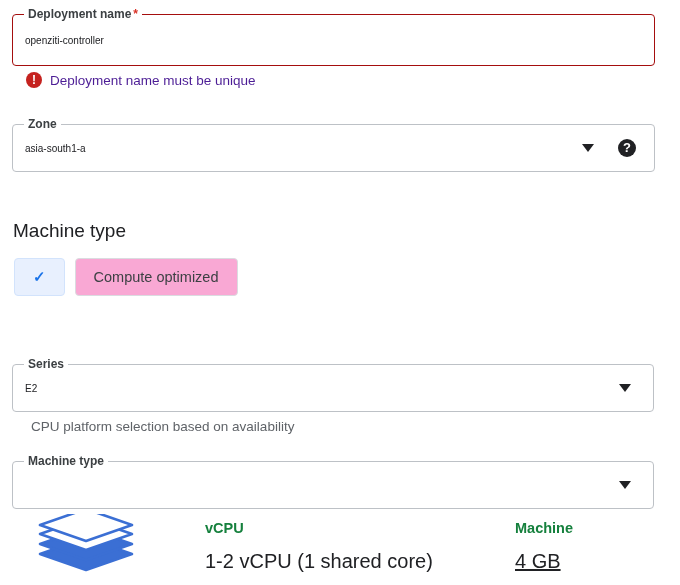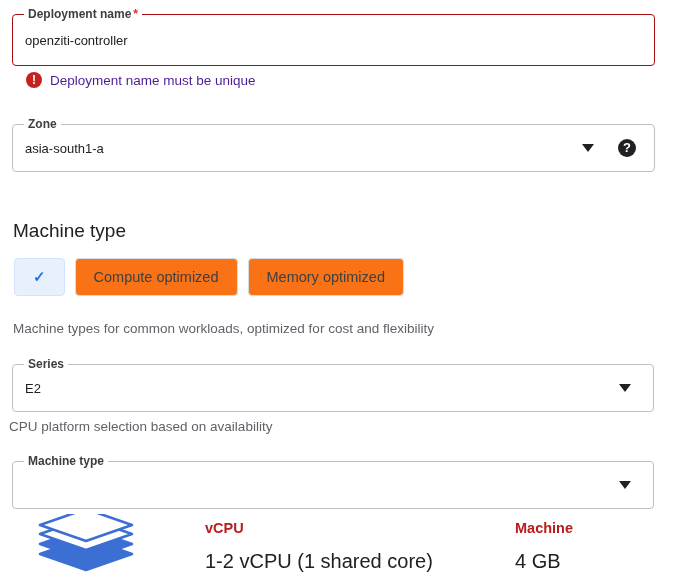--- a/index.html
+++ b/index.html
@@ -33,21 +33,21 @@
     color: #3c4043;
     white-space: nowrap;
   }
   .notch .req { color: #d93025; font-weight: bold; margin-left: 2px; }
 
   .value {
     position: absolute;
     left: 12px;
     top: 50%;
     transform: translateY(-50%);
-    font-size: 13px;
+    font-size: 10px;
     color: #202124;
     white-space: nowrap;
   }
 
   
   .caret {
     position: absolute;
     top: 50%;
     transform: translateY(-50%);
     width: 0; height: 0;
@@ -97,21 +97,21 @@
     color: #202124;
   }
 
   
   .tabs { position: absolute; display: flex; gap: 10px; }
   .tab {
     height: 38px;
     padding: 0 18px;
     border: 1px solid #dadce0;
     border-radius: 4px;
-    background: #f97316;
+    background: #f9a8d4;
     color: #3c4043;
     font-size: 14.5px;
     display: flex;
     align-items: center;
     gap: 9px;
     cursor: pointer;
     white-space: nowrap;
   }
   .tab.selected {
     background: #e8f0fe;
@@ -126,21 +126,21 @@
     position: absolute;
     font-size: 13.5px;
     color: #5f6368;
   }
 
   
   .spec-head {
     position: absolute;
     font-size: 14.5px;
     font-weight: bold;
-    color: #b91c1c;
+    color: #15803d;
     text-align: center;
   }
   .spec-val {
     position: absolute;
     font-size: 20px;
     color: #202124;
   }
   .layers-icon { position: absolute; }
 </style>
 </head>
@@ -167,48 +167,44 @@
 
   <div class="section-title" style="left:13px; top:220px;">Machine type</div>
 
   <div class="tabs" style="left:14px; top:258px;">
     <div class="tab selected">
       <span class="check">✓</span>
     </div>
     <div class="tab">
       <span>Compute optimized</span>
     </div>
-    <div class="tab">
-      <span>Memory optimized</span>
-    </div>
-  </div>
-
-  <div class="helper" style="left:13px; top:321px;">Machine types for common workloads, optimized for cost and flexibility</div>
+  </div>
+
 
   <div class="field" style="left:12px; top:364px; width:642px; height:48px;text-align:right;">
     <span class="notch">Series</span>
     <span class="value">E2</span>
     <span class="caret" style="right:22px;"></span>
   </div>
 
-  <div class="helper" style="left:9px; top:419px;">CPU platform selection based on availability</div>
+  <div class="helper" style="left:31px; top:419px;">CPU platform selection based on availability</div>
 
   <div class="field" style="left:12px; top:461px; width:642px; height:48px;">
     <span class="notch">Machine type</span>
     <span class="caret" style="right:22px;"></span>
   </div>
 
   <svg class="layers-icon" style="left:28px; top:514px;" width="116" height="71" viewBox="0 0 116 71">
     <g stroke="#3b6fd4" stroke-width="2.6" stroke-linejoin="round">
       <polygon points="58,56 12,40 58,24 104,40" fill="#3b6fd4"></polygon>
       <polygon points="58,46 12,30 58,14 104,30" fill="#3b6fd4"></polygon>
       <polygon points="58,36 12,20 58,4 104,20" fill="#ffffff"></polygon>
       <polygon points="58,27 12,11 58,-5 104,11" fill="#ffffff"></polygon>
     </g>
   </svg>
 
   <div class="spec-head" style="left:205px; top:520px;">vCPU</div>
   <div class="spec-val" style="left:205px; top:550px;">1-2 vCPU (1 shared core)</div>
 
   <div class="spec-head" style="left:515px; top:520px;">Machine</div>
-  <div class="spec-val" style="left:515px; top:550px;">4 GB</div>
+  <div class="spec-val" style="left:515px; top:550px;text-decoration:underline;">4 GB</div>
 
 </div>
 
 </body></html>

